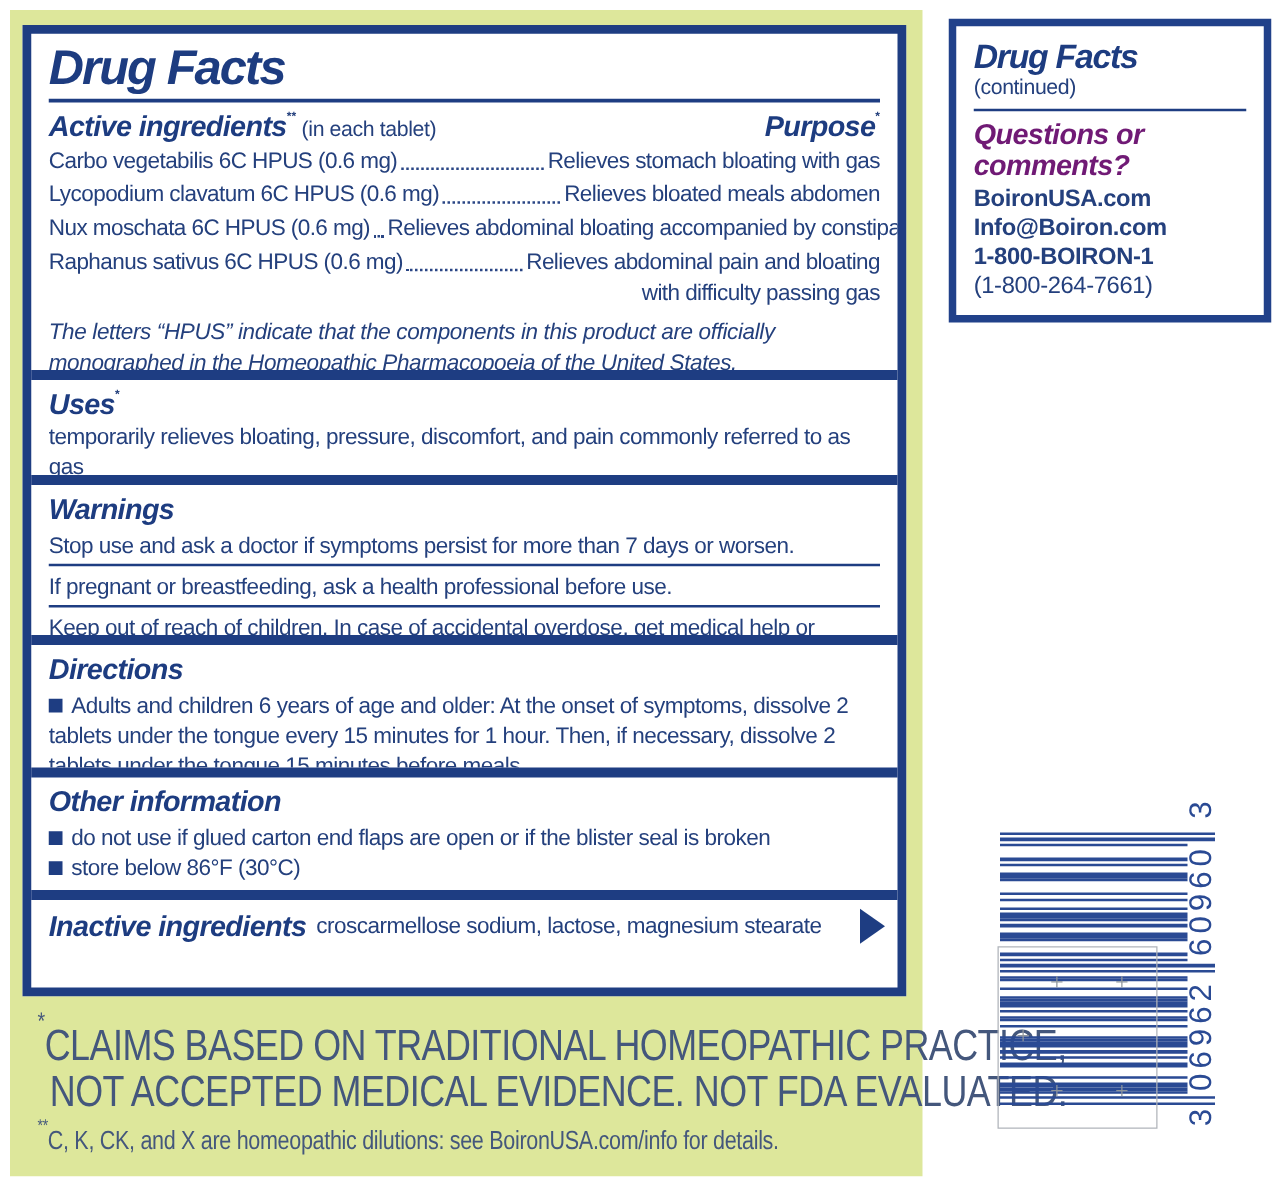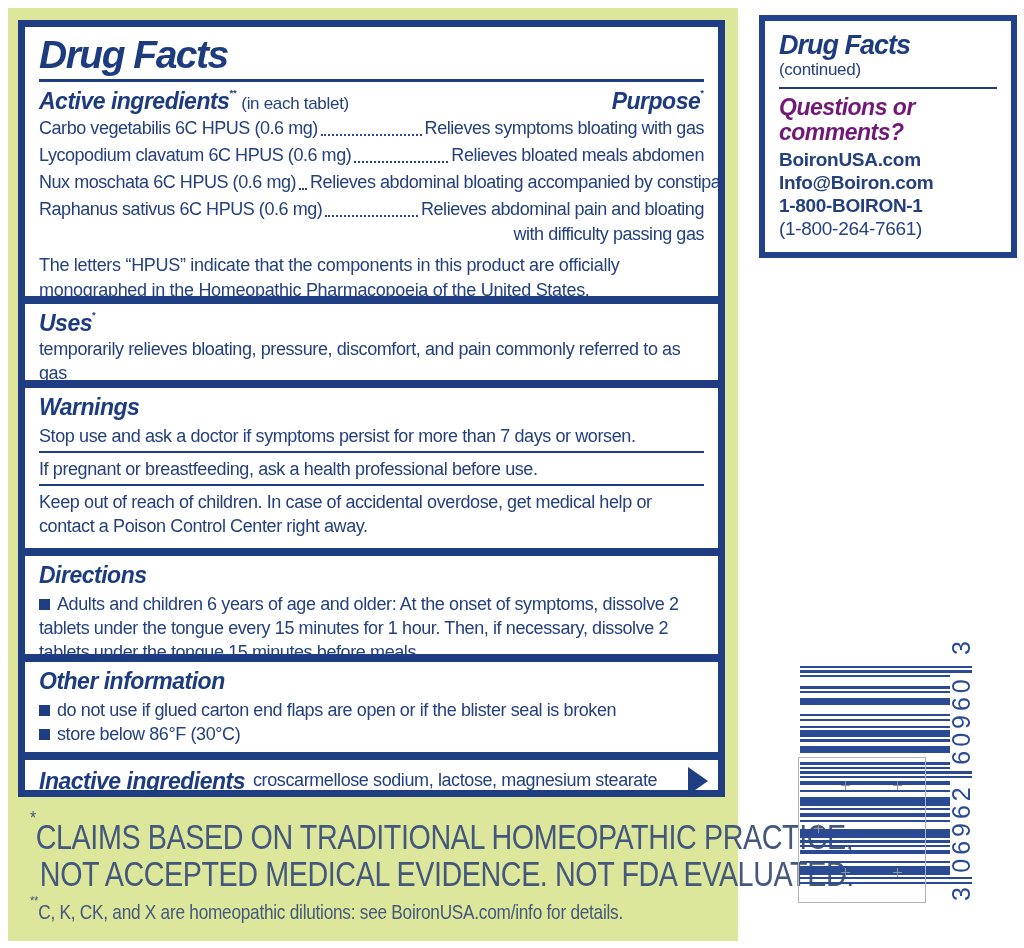--- a/index.html
+++ b/index.html
@@ -15,21 +15,21 @@
   }
   
   .dfbox {
     position:absolute; left:10px; top:12px; width:707px; height:777px;
     background:#ffffff; border:7px solid #1e3d82;
   }
   .sec { padding:5px 14px; overflow:hidden; }
   .divbar { height:8px; background:#1e3d82; width:100%; }
   .sec1 { height:269px; padding-top:7px; }
   .sec2 { height:76px; }
-  .sec3 { height:160px; }
+  .sec3 { height:120px; }
   .sec4 { height:98px; }
   .sec5 { height:90px; }
   .sec6 { height:41px; display:flex; align-items:center; padding:0 10px 0 14px; }
 
   h1.df-title {
     font-size:39px; line-height:42px; font-weight:bold; font-style:italic;
     letter-spacing:-1.5px; color:#1d3c80;
   }
   .rule { background:#1e3d82; height:3px; width:100%; }
   .title-rule { margin:3px 0 5px 0; }
@@ -46,21 +46,21 @@
   .ing-row {
     display:flex; align-items:flex-end; font-size:18px; letter-spacing:-0.45px;
     line-height:27px; white-space:nowrap;
   }
   .leader {
     flex:1 1 8px; min-width:8px; border-bottom:2px dotted #2a4685;
     margin:0 3px 6px 3px;
   }
   .ing-wrap { font-size:18px; letter-spacing:-0.45px; line-height:23px; text-align:right; }
   .hpus {
-    font-size:18px; line-height:25px; letter-spacing:-0.3px;
+    font-style:italic; font-size:18px; line-height:25px; letter-spacing:-0.3px;
     margin-top:7px;
   }
   .body-text { font-size:18px; letter-spacing:-0.4px; line-height:24px; }
   .sec p.body-text b { font-weight:normal; }
   .sec3 .h2, .sec4 .h2, .sec5 .h2 { margin-bottom:3px; }
   .bullet-line { font-size:18px; letter-spacing:-0.4px; line-height:24px; }
   .bullet {
     display:inline-block; width:11px; height:11px; background:#1e3d82;
     margin-right:7px;
   }
@@ -147,21 +147,21 @@
           <span class="h2">Active ingredients</span><sup class="star">**</sup><span class="ai-note"> (in each tablet)</span>
         </div>
         <div>
           <span class="h2">Purpose</span><sup class="star">*</sup>
         </div>
       </div>
 
       <div class="ing-row">
         <span>Carbo vegetabilis 6C HPUS (0.6 mg)</span>
         <span class="leader"></span>
-        <span>Relieves symptoms bloating with gas</span>
+        <span>Relieves stomach bloating with gas</span>
       </div>
       <div class="ing-row">
         <span>Lycopodium clavatum 6C HPUS (0.6 mg)</span>
         <span class="leader"></span>
         <span>Relieves bloated meals abdomen</span>
       </div>
       <div class="ing-row">
         <span>Nux moschata 6C HPUS (0.6 mg)</span>
         <span class="leader"></span>
         <span>Relieves abdominal bloating accompanied by constipation</span>

